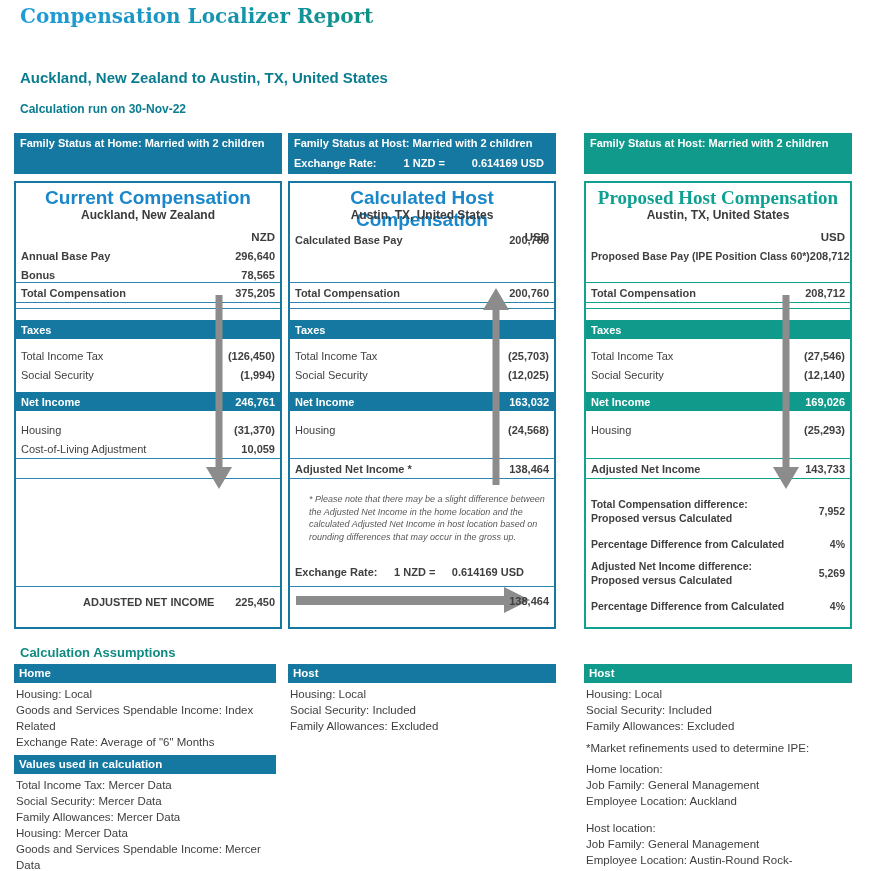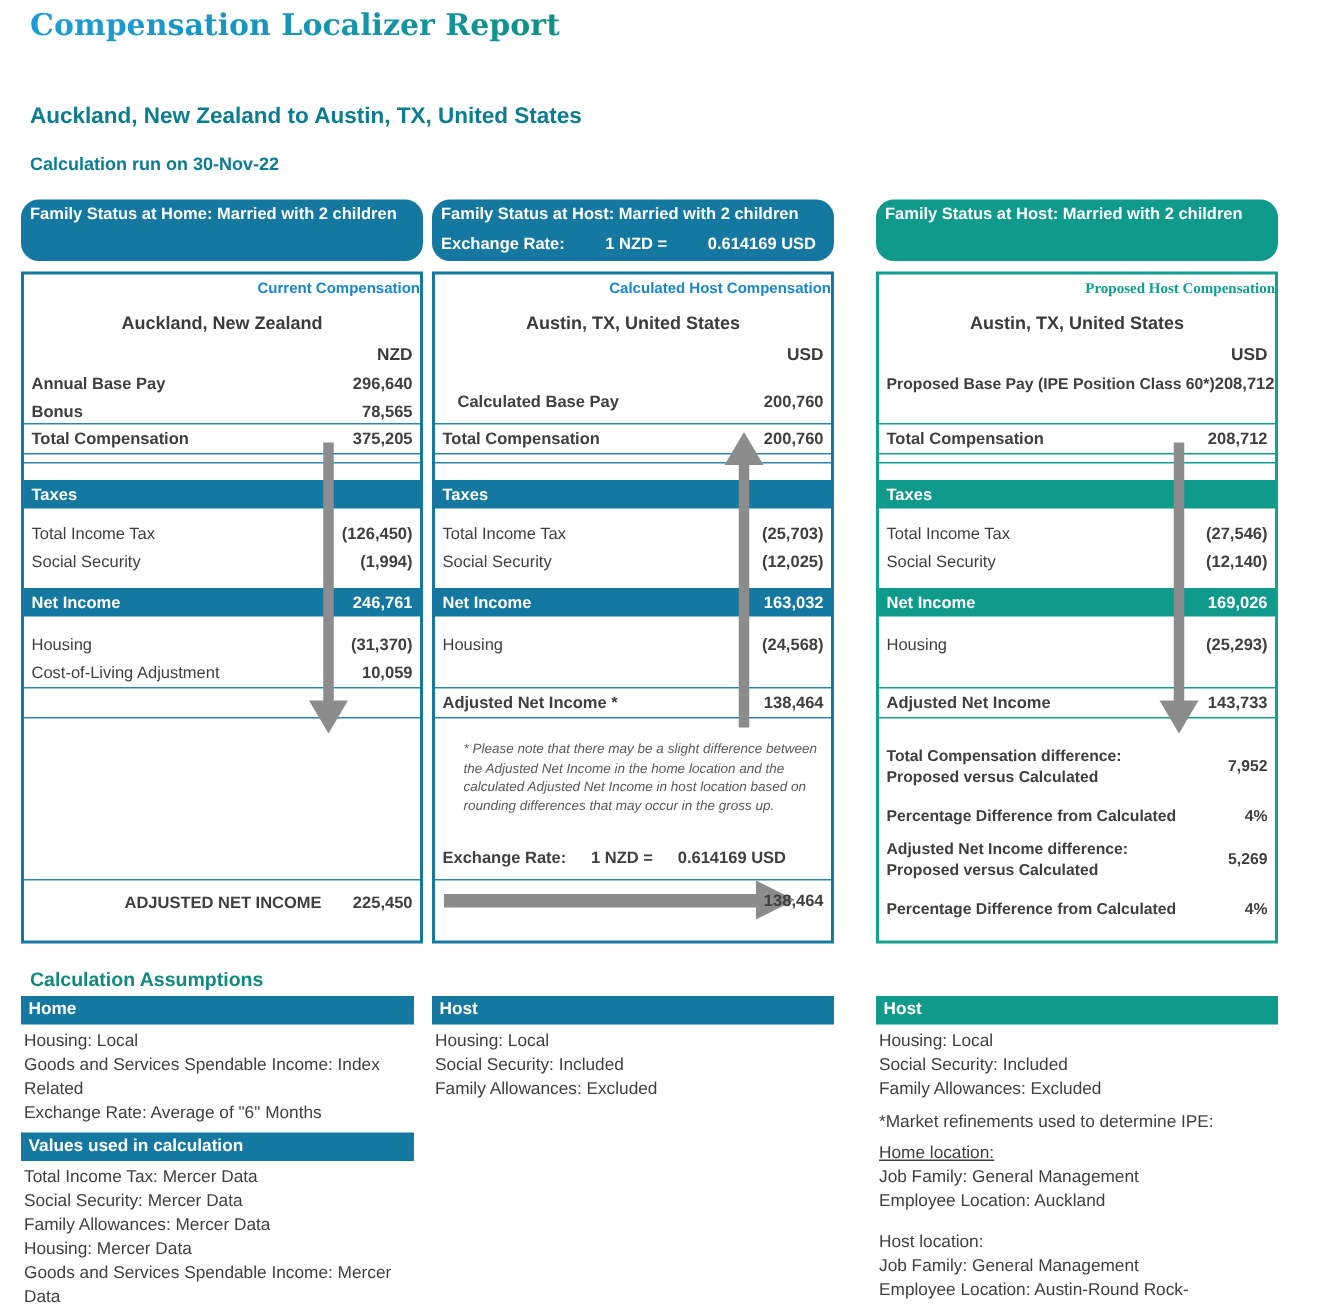--- a/index.html
+++ b/index.html
@@ -23,29 +23,29 @@
     font-size:20px;font-weight:bold;letter-spacing:0px;
     background:linear-gradient(90deg,#1e9cd8 0%,#1a95c0 40%,#0e9184 100%);
     -webkit-background-clip:text;background-clip:text;
     -webkit-text-fill-color:transparent;color:#14809e;
   }
   .report-route{position:absolute;left:20px;top:69px;margin:0;font-size:15px;font-weight:bold;color:#0a7d90;}
   .report-run{position:absolute;left:20px;top:102px;font-size:12px;font-weight:bold;color:#0a7d90;}
 
   
   .statusbar{position:absolute;top:133px;height:41px;box-sizing:border-box;padding:4px 6px;
-    color:#fff;font-weight:bold;font-size:11px;line-height:13px;border-radius:12px;}
+    color:#fff;font-weight:bold;font-size:11px;line-height:13px;}
   .bg-blue{background:#1478a0;}
   .bg-teal{background:#0f9a8b;}
   .ex-line{position:absolute;left:6px;right:12px;top:24px;display:flex;justify-content:space-between;}
 
   
   .panel{position:absolute;top:181px;height:448px;box-sizing:border-box;background:#fff;border:2px solid #1478a0;}
   .panel.t{border-color:#12a090;}
-  .p-title{position:absolute;top:4px;left:0;right:0;text-align:right;font-size:10px;font-weight:bold;color:#1987c9;}
+  .p-title{position:absolute;top:4px;left:0;right:0;text-align:center;font-size:19px;font-weight:bold;color:#1987c9;}
   .panel.t .p-title{color:#10a092;font-family:Liberation Serif, serif;}
   .p-loc{position:absolute;top:25px;left:0;right:0;text-align:center;font-size:12px;font-weight:bold;color:#3b3b3b;}
   .cur{position:absolute;top:48px;right:5px;font-size:11.5px;font-weight:bold;color:#3b3b3b;}
 
   .r{position:absolute;left:5px;right:5px;height:18px;display:flex;justify-content:space-between;
      align-items:center;font-size:11px;}
   .r .lbl{white-space:nowrap;text-align:right;}
   .r .val{font-weight:bold;white-space:nowrap;}
   .r.b .lbl{font-weight:bold;}
   .hline{position:absolute;left:0;right:0;height:1px;background:#2e86b0;}
@@ -86,21 +86,21 @@
   .diff .val{font-weight:bold;}
 
   
   .a-heading{position:absolute;left:20px;top:645px;font-size:13px;font-weight:bold;color:#0e8a80;}
   .a-col{position:absolute;top:664px;}
   .a-bar{height:19px;box-sizing:border-box;color:#fff;font-size:11.5px;font-weight:bold;
       padding:2px 5px;line-height:15px;}
   .a-items{padding:3px 0 0 2px;}
   .a-item{font-size:11.5px;line-height:16px;min-height:16px;color:#3f3f3f;}
   .a-col3 .a-items .a-item:nth-child(4){margin-top:6px;}
-  .a-col3 .a-items .a-item:nth-child(5){margin-top:5px;text-decoration:underline;}
+  .a-col3 .a-items .a-item:nth-child(5){margin-top:5px;}
   .a-col3 .a-items .a-item:nth-child(8){min-height:11px;}
   .values-block{margin-top:5px;}
 </style>
 </head>
 <body>
 
 <div class="page">
 
   <h1 class="report-title">Compensation Localizer Report</h1>
   <h2 class="report-route">Auckland, New Zealand to Austin, TX, United States</h2>
@@ -178,21 +178,21 @@
       <span class="lbl">ADJUSTED NET INCOME</span>
       <span class="val">225,450</span>
     </div>
   </div>
 
   <div class="panel col2">
     <div class="p-title">Calculated Host Compensation</div>
     <div class="p-loc">Austin, TX, United States</div>
     <div class="cur">USD</div>
 
-    <div class="r b" style="top:76px;margin-left:10px;">
+    <div class="r b" style="top:48px;">
       <span class="lbl">Calculated Base Pay</span>
       <span class="val">200,760</span>
     </div>
     <div class="hline" style="top:99px;"></div>
     <div class="r b" style="top:101px;">
       <span class="lbl">Total Compensation</span>
       <span class="val">200,760</span>
     </div>
     <div class="hline" style="top:119px;"></div>
     <div class="hline" style="top:125px;"></div>

